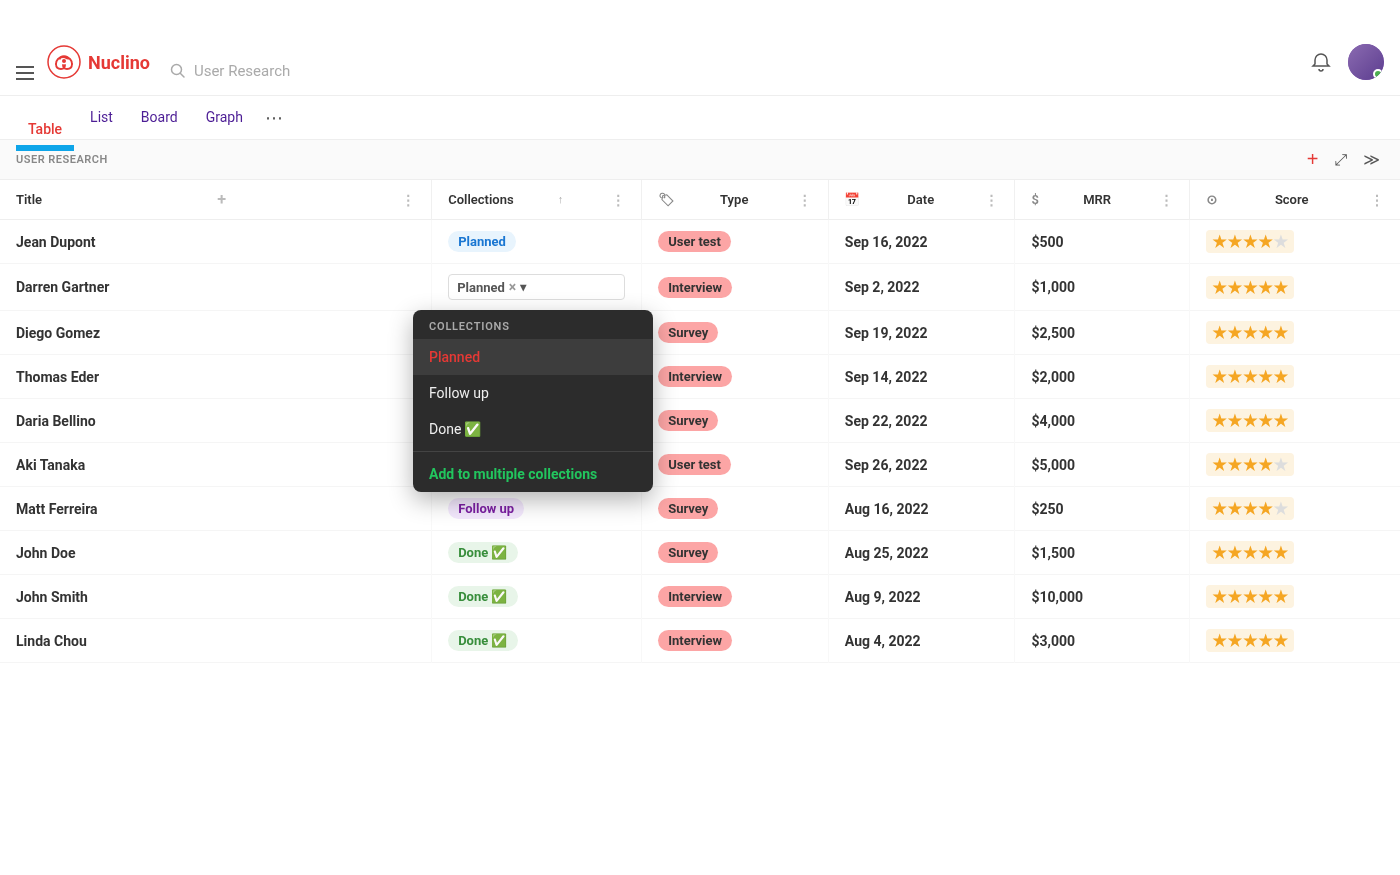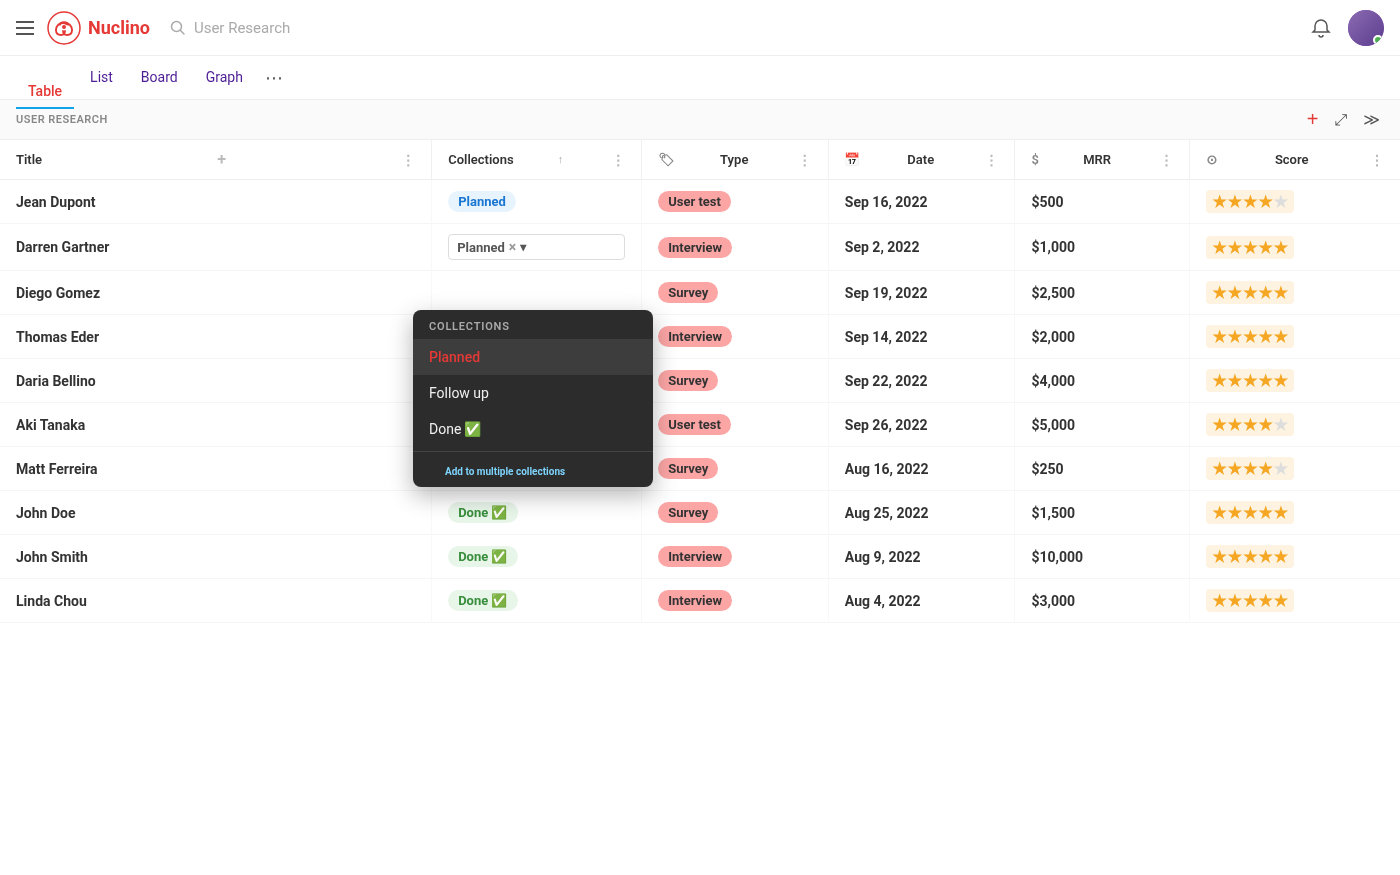--- a/index.html
+++ b/index.html
@@ -1,36 +1,36 @@
 <!DOCTYPE html>
 <html><head>
   <meta charset="utf-8">
   <style>
     * { box-sizing: border-box; margin: 0; padding: 0; }
     body { font-family: -apple-system, BlinkMacSystemFont, 'Segoe UI', Roboto, sans-serif; font-size: 14px; color: #333; background: #fff; width: 1400px; height: 875px; overflow: hidden; }
 
     
-    .topbar { display: flex; align-items: center; padding: 15px 16px; height: 56px; border-bottom: 1px solid #eee; gap: 12px; }
+    .topbar { display: flex; align-items: flex-end; padding: 15px 16px; height: 56px; border-bottom: 1px solid #eee; gap: 12px; margin-top: 40px; }
     .hamburger { cursor: pointer; display: flex; flex-direction: column; gap: 4px; }
     .hamburger span { display: block; width: 18px; height: 2px; background: #555; }
     .logo-area { display: flex; align-items: center; gap: 6px; font-weight: 700; font-size: 18px; color: #e53935; }
     .logo-brain { width: 36px; height: 36px; }
     .search-area { display: flex; align-items: center; gap: 8px; color: #999; margin-left: 8px; }
     .search-icon-svg { width: 16px; height: 16px; }
     .search-text { color: #aaa; font-size: 15px; }
     .topbar-right { margin-left: auto; display: flex; align-items: center; gap: 16px; }
     .bell-icon { width: 22px; height: 22px; cursor: pointer; }
     .avatar { width: 36px; height: 36px; border-radius: 50%; background: #7b52ab; position: relative; cursor: pointer; overflow: hidden; display: flex; align-items: center; justify-content: center; }
     .avatar-img { width: 36px; height: 36px; border-radius: 50%; background: linear-gradient(135deg, #8b6bb1, #5c3d8f); }
     .avatar-online { width: 10px; height: 10px; border-radius: 50%; background: #4caf50; position: absolute; bottom: 1px; right: 1px; border: 2px solid #fff; }
 
     
     .tabbar { display: flex; align-items: center; padding: 0 16px; height: 44px; border-bottom: 1px solid #eee; gap: 4px; }
     .tab { padding: 8px 12px; cursor: pointer; color: #4c1d95; font-size: 14px; border-bottom: 2px solid transparent; }
-    .tab.active { color: #e53935; border-bottom: 2px solid #0ea5e9; font-weight: 500; margin-top: 29px; }
+    .tab.active { color: #e53935; border-bottom: 6px solid #0ea5e9; font-weight: 500; margin-top: 29px; }
     .tab-more { padding: 8px 6px; cursor: pointer; color: #555; font-size: 18px; }
 
     
     .section-header { display: flex; align-items: center; padding: 10px 16px; height: 40px; background: #fafafa; border-bottom: 1px solid #eee; }
     .section-title { font-size: 11px; font-weight: 600; color: #888; letter-spacing: 0.5px; text-transform: uppercase; }
     .section-actions { margin-left: auto; display: flex; gap: 8px; }
     .section-action-btn { background: none; border: none; cursor: pointer; color: #e53935; font-size: 20px; padding: 2px 4px; }
     .section-action-btn2 { background: none; border: none; cursor: pointer; color: #555; font-size: 16px; padding: 2px 4px; }
 
     
@@ -60,21 +60,21 @@
     .star { color: #f5a623; font-size: 16px; }
     .star-empty { color: #ddd; font-size: 16px; }
     .star-bg { background: #fdf3e0; border-radius: 4px; padding: 2px 6px; display: inline-flex; }
 
     
     .dropdown-overlay { position: absolute; left: 413px; top: 310px; width: 240px; background: #2c2c2c; border-radius: 8px; box-shadow: 0 8px 24px rgba(0,0,0,0.3); z-index: 100; overflow: hidden; }
     .dropdown-header { padding: 10px 16px 6px; font-size: 11px; font-weight: 600; color: #aaa; letter-spacing: 0.8px; text-transform: uppercase; }
     .dropdown-item { padding: 10px 16px; cursor: pointer; font-size: 14px; color: #eee; display: flex; align-items: center; gap: 8px; }
     .dropdown-item.active { background: #3d3d3d; color: #e53935; font-weight: 500; }
     .dropdown-divider { border: none; border-top: 1px solid #444; margin: 4px 0; }
-    .dropdown-add { padding: 10px 32px; cursor: pointer; font-size: 10px; color: #7dd3fc; font-weight: 700; }
+    .dropdown-add { padding: 10px 16px; cursor: pointer; font-size: 14px; color: #22c55e; font-weight: 700; }
 
     
     .cell-editing { display: flex; align-items: center; gap: 4px; border: 1px solid #ddd; border-radius: 4px; padding: 4px 8px; background: #fff; }
     .cell-edit-text { color: #555; font-size: 13px; }
     .cell-edit-x { cursor: pointer; color: #999; font-size: 14px; }
     .cell-edit-arrow { cursor: pointer; color: #555; font-size: 12px; }
 
     
     .col-title { width: 370px; min-width: 200px; }
     .col-collections { width: 180px; }

